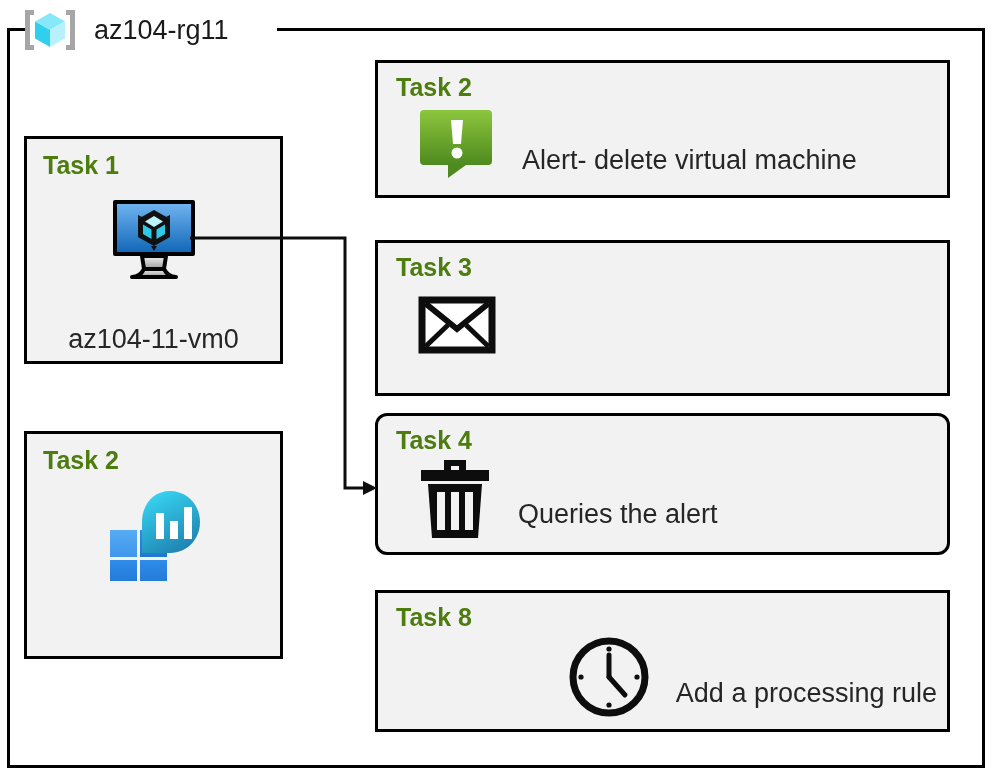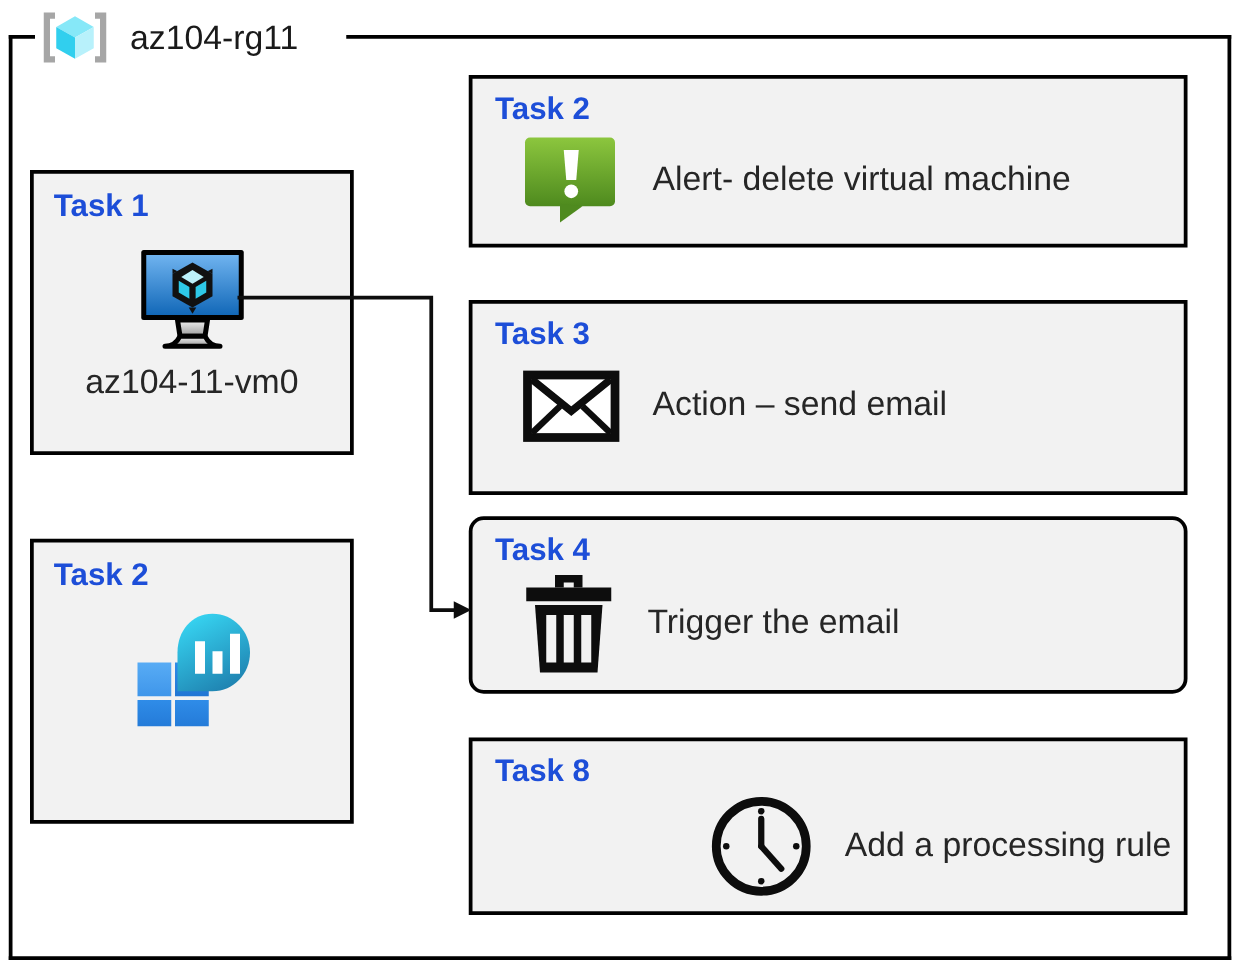--- a/index.html
+++ b/index.html
@@ -47,21 +47,21 @@
     left: 277px;
     top: 28px;
     width: 708px;
     height: 3px;
     background: #000000;
   }
 
   
   .rg-header {
     position: absolute;
-    left: 30px;
+    left: 20px;
     top: 6px;
     display: flex;
     align-items: center;
     gap: 10px;
     height: 48px;
   }
   .rg-icon {
     width: 60px;
     height: 48px;
     display: block;
@@ -80,29 +80,30 @@
   .task-box {
     position: absolute;
     box-sizing: border-box;
     background: #f2f2f2;
     border: 3px solid #000000;
   }
   .task-label {
     position: absolute;
     font-size: 25px;
     font-weight: bold;
-    color: #1d4ed8;
+    color: #4d7c0f;
     line-height: 1;
     white-space: nowrap;
   }
   .task-text {
     font-size: 27px;
     color: #262626;
     line-height: 1.1;
     white-space: nowrap;
+    margin-top: 34px;
   }
 
   
   .box-left {
     left: 24px;
     width: 259px;
     height: 228px;
   }
   .box-left .task-label {
     left: 16px;
@@ -273,40 +274,39 @@
 
   <div class="task-box box-right" style="top:240px; height:156px;">
     <div class="task-label">Task 3</div>
     <div class="row">
       <svg class="glyph" width="78" height="60" viewBox="0 0 78 60">
         <rect x="4" y="6" width="70" height="50" fill="#ffffff" stroke="#0d0d0d" stroke-width="7"></rect>
         <path d="M7.5 9.5 L39 35 L70.5 9.5" fill="none" stroke="#0d0d0d" stroke-width="6"></path>
         <path d="M7.5 52.5 L30 31" fill="none" stroke="#0d0d0d" stroke-width="5"></path>
         <path d="M70.5 52.5 L48 31" fill="none" stroke="#0d0d0d" stroke-width="5"></path>
       </svg>
-      <div class="task-text">Action – send email</div>
     </div>
   </div>
 
   <div class="task-box box-right" style="top:413px; height:142px;border-radius:12px;">
     <div class="task-label">Task 4</div>
     <div class="row" style="top:40px; height:84px;">
       <svg class="glyph" width="74" height="84" viewBox="0 0 74 84">
 
         <path d="M26 4 L48 4 L48 14 L41 14 L41 10 L33 10 L33 14 L26 14 Z" fill="#0d0d0d"></path>
 
         <rect x="3" y="14" width="68" height="11" fill="#0d0d0d"></rect>
 
         <path d="M10 28 L64 28 L60 82 L14 82 Z" fill="#0d0d0d"></path>
 
         <rect x="19" y="36" width="8" height="38" fill="#f2f2f2"></rect>
         <rect x="33" y="36" width="8" height="38" fill="#f2f2f2"></rect>
         <rect x="47" y="36" width="8" height="38" fill="#f2f2f2"></rect>
       </svg>
-      <div class="task-text">Trigger the email</div>
+      <div class="task-text">Queries the alert</div>
     </div>
   </div>
 
   <div class="task-box box-right" style="top:590px; height:142px;">
     <div class="task-label">Task 8</div>
     <div class="row" style="top:42px; height:84px;justify-content:flex-end;">
       <svg class="glyph" width="82" height="82" viewBox="0 0 82 82">
         <circle cx="41" cy="41" r="36" fill="none" stroke="#0d0d0d" stroke-width="7"></circle>
 
         <circle cx="41" cy="13" r="2.6" fill="#0d0d0d"></circle>

